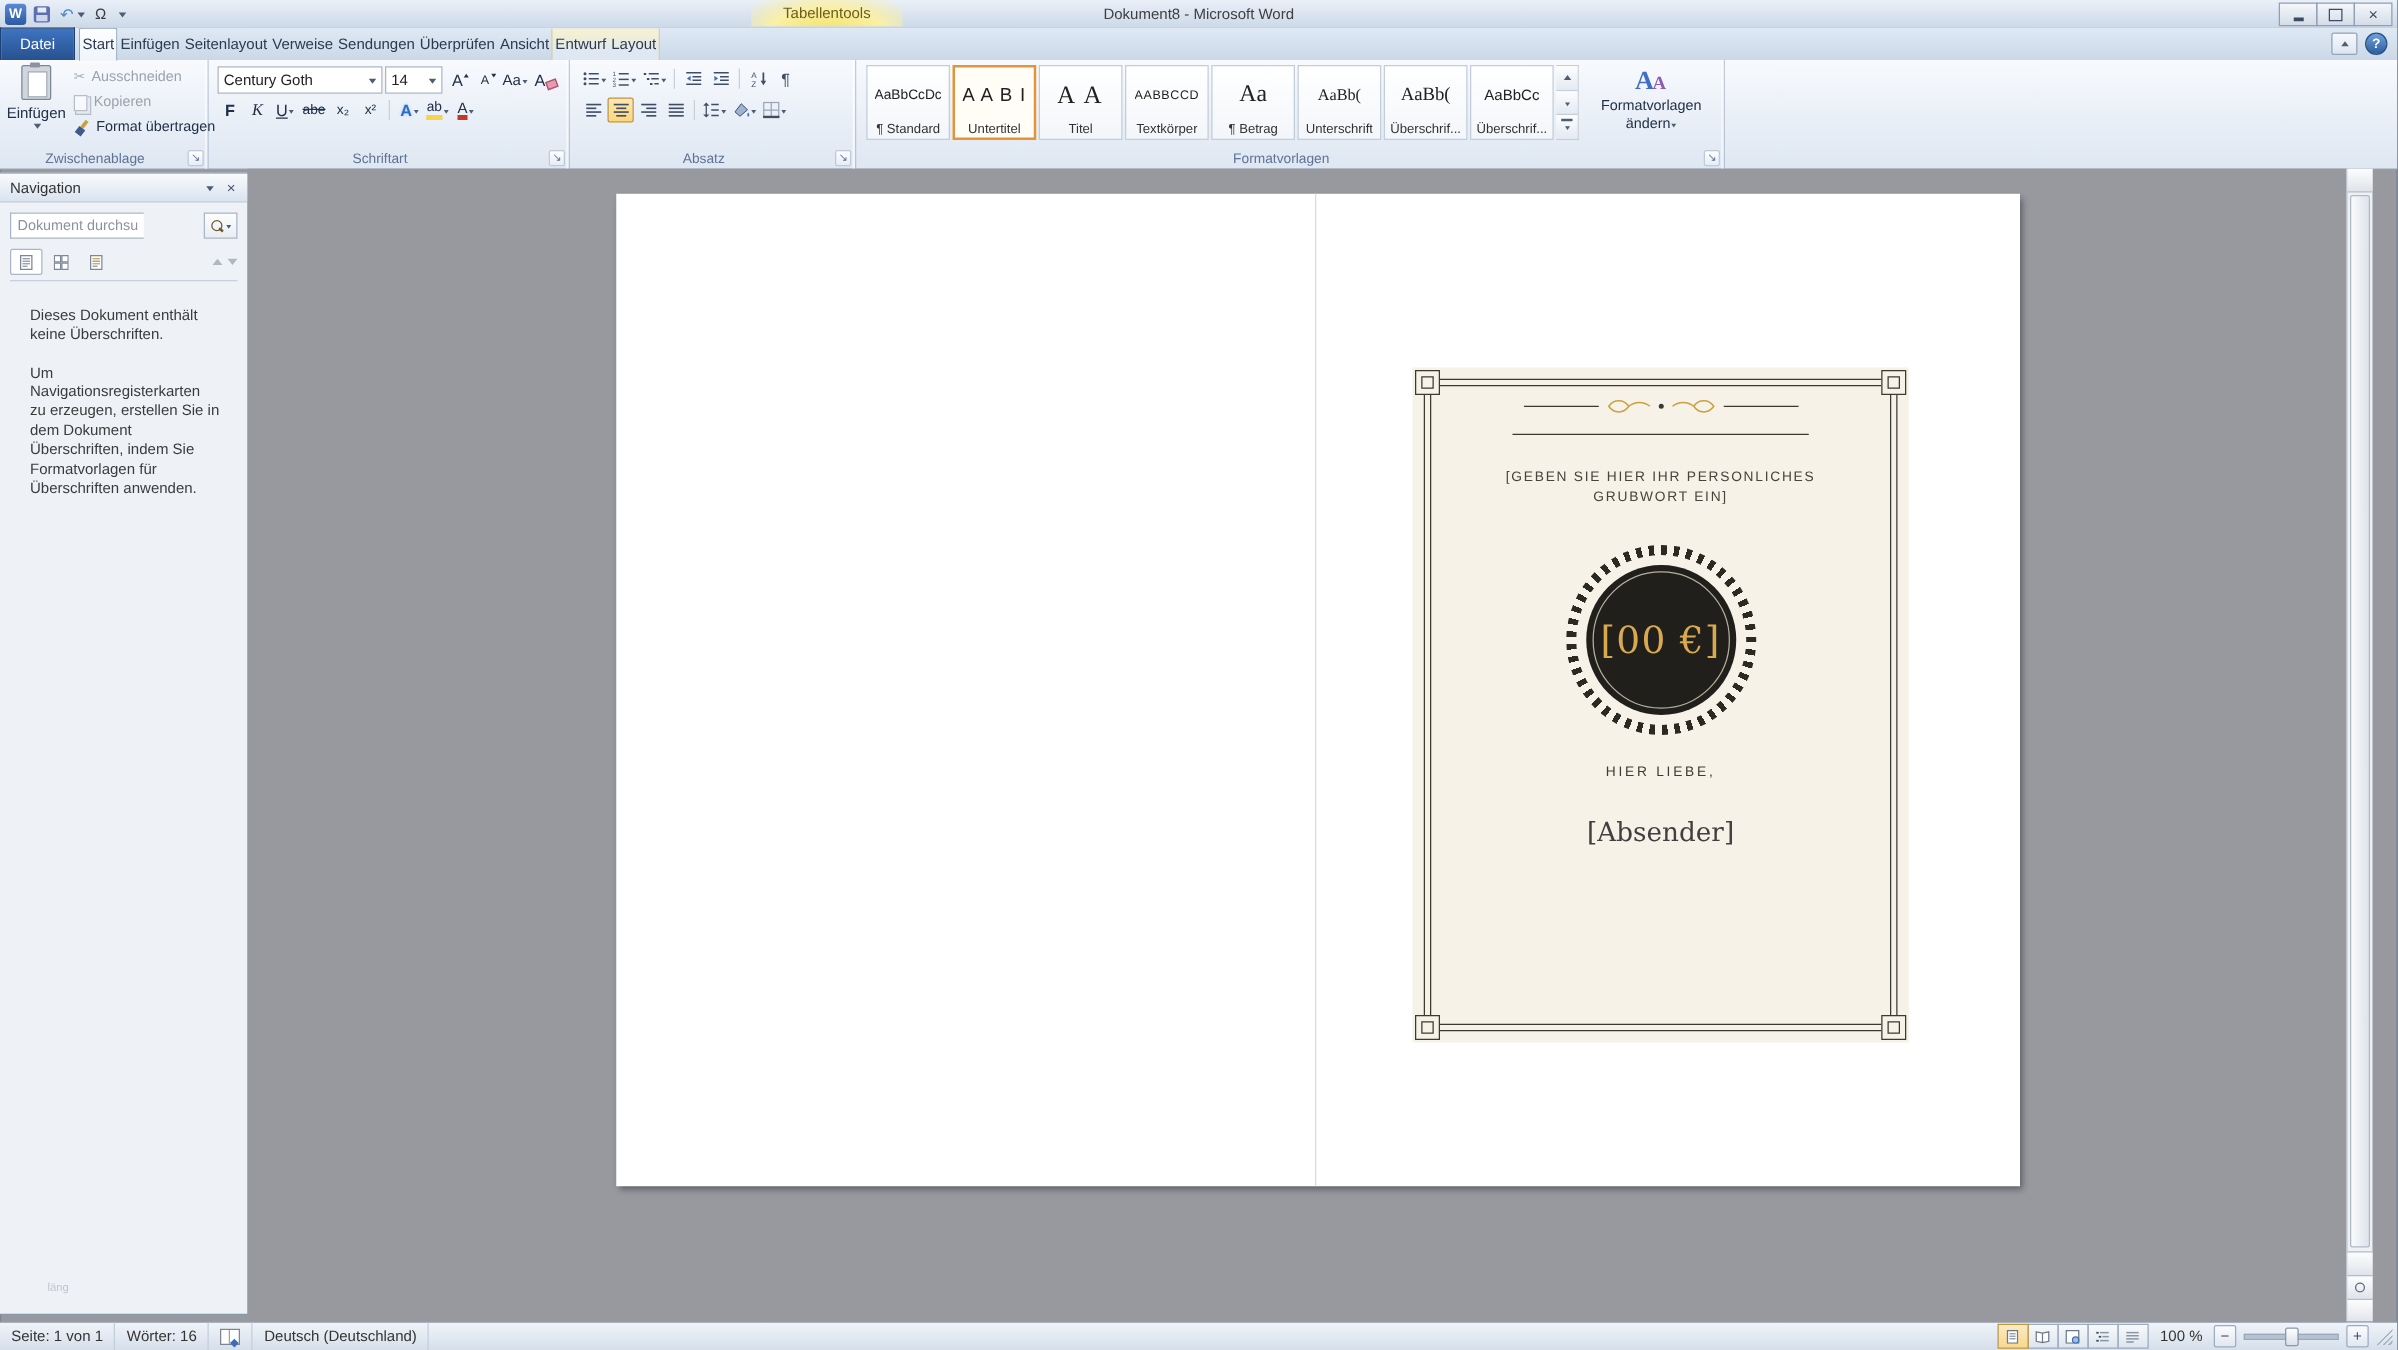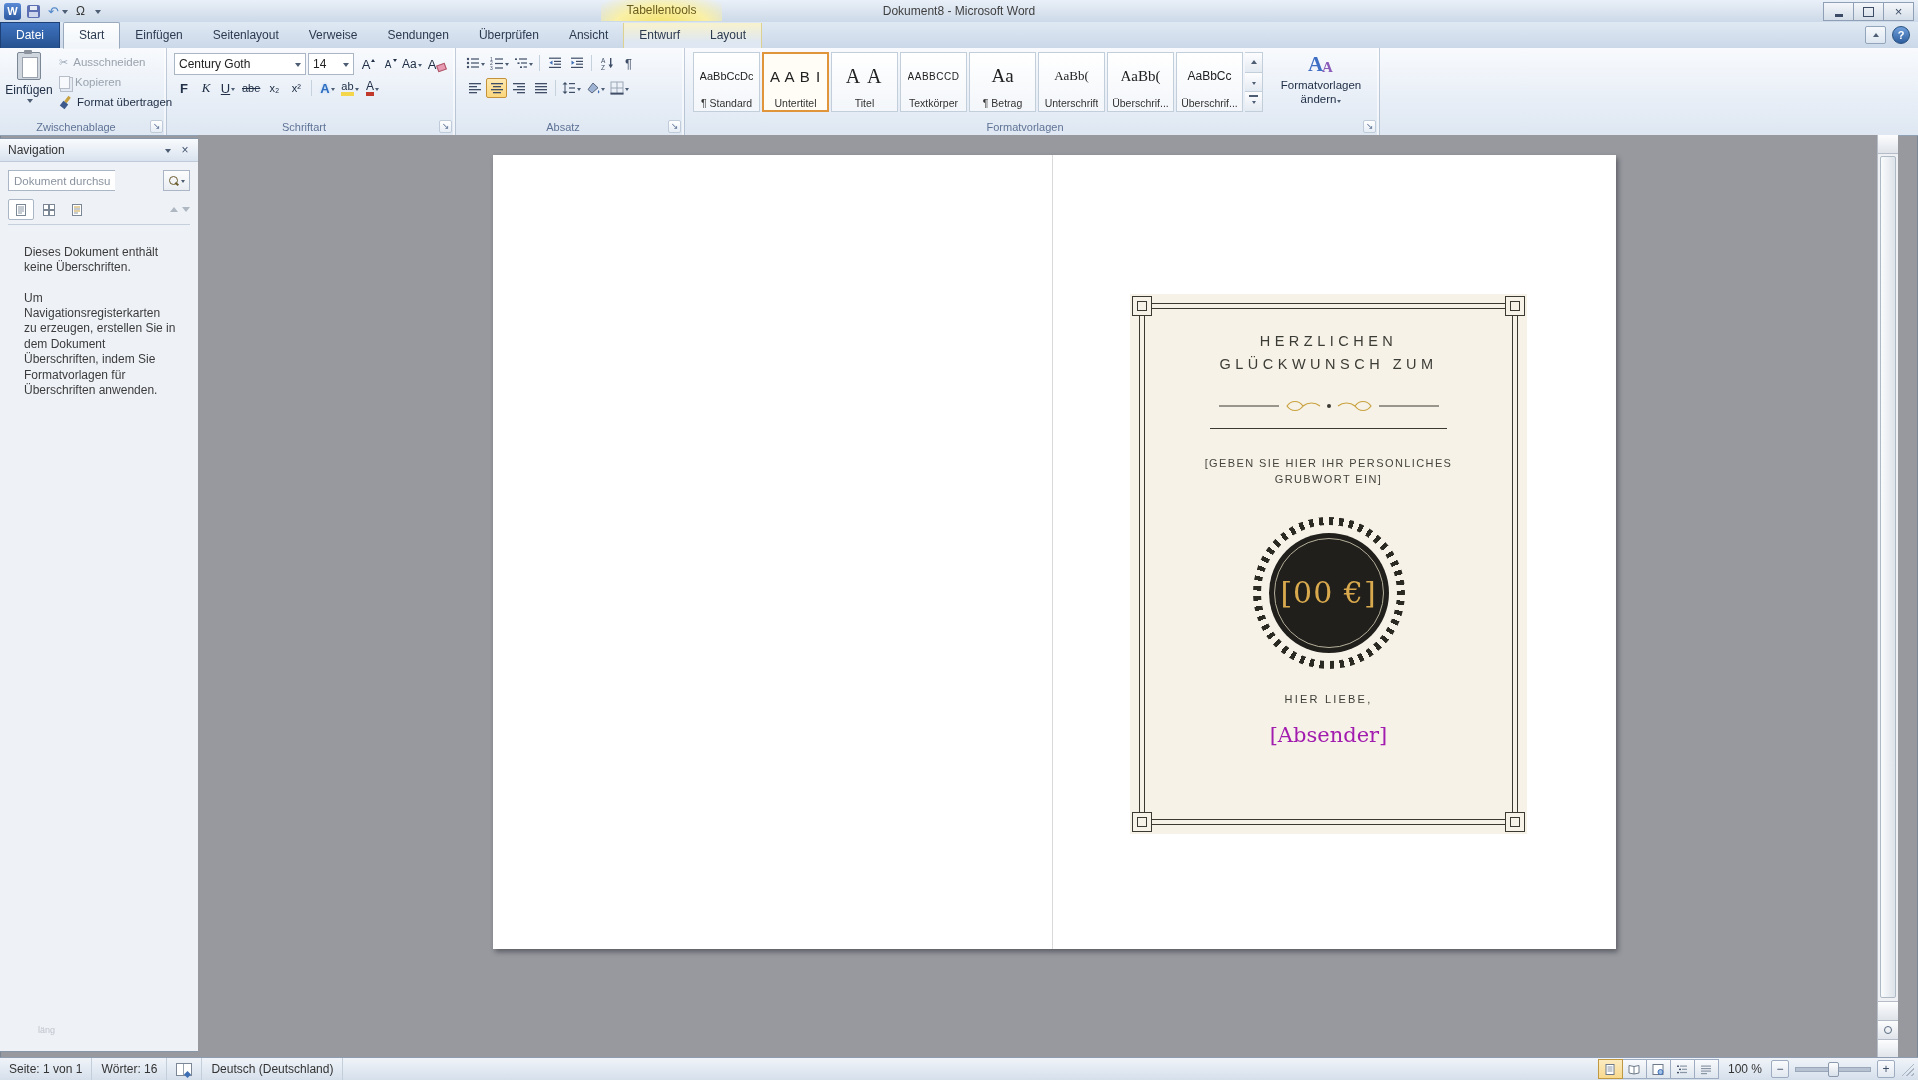--- a/index.html
+++ b/index.html
@@ -24,21 +24,21 @@
   .ctx-label{position:absolute;left:601px;top:0;width:121px;height:21px;z-index:2;text-align:center;line-height:20px;font-size:12px;color:#6a5d1f;background:radial-gradient(ellipse at 50% 130%,#f2e064 0%,#faf0a6 55%,rgba(250,240,166,0) 95%);}
   .win-controls{position:absolute;right:4px;top:2px;display:flex;z-index:3;}
   .winbtn{width:29px;height:17px;border:1px solid #8fa0b6;background:linear-gradient(#f4f7fa,#d4dde8);display:flex;align-items:center;justify-content:center;}
   .winbtn + .winbtn{margin-left:-1px;}
   .wg-min{width:8px;height:3px;background:#3c4c66;margin-top:7px;}
   .wg-max{width:9px;height:8px;border:1px solid #3c4c66;}
   .wg-close{font-size:13px;color:#3c4c66;line-height:1;}
 
   
   .tabrow{position:absolute;top:22px;left:0;right:0;height:26px;background:linear-gradient(#dfe9f4,#cbd8e8);display:flex;align-items:flex-end;}
-  .tab{padding:5px 15px 6px;color:#2c3a50;white-space:nowrap;}
+  .tab{padding:5px 2px 6px;color:#2c3a50;white-space:nowrap;}
   .tab.file{background:linear-gradient(#3f74c1,#26518f);color:#fff;padding:5px 15px 6px;margin-right:3px;border:1px solid #1d4077;border-bottom:none;}
   .tab.active{background:linear-gradient(#fdfefe,#f0f5fa);border:1px solid #9aa9bd;border-bottom:1px solid #f3f7fb;border-radius:2px 2px 0 0;margin-bottom:-1px;position:relative;z-index:2;}
   .ctx-tabs{display:flex;background:linear-gradient(#f8f2cd,#dfe8f2 75%);border-left:1px solid #ddd190;border-right:1px solid #ddd190;}
   .tabrow-right{margin-left:auto;display:flex;align-items:center;gap:6px;padding:0 8px 4px 0;}
   .minirib{width:19px;height:16px;border:1px solid #93a5bb;border-radius:2px;background:linear-gradient(#f6f9fc,#dde6f0);display:flex;align-items:center;justify-content:center;}
   .caret-up{width:0;height:0;border:3px solid transparent;border-bottom:4px solid #4d5d73;transform:translateY(-2px);}
   .help-btn{width:16px;height:16px;border-radius:50%;background:linear-gradient(#6fa0dc,#2f5e9e);color:#fff;font-weight:bold;font-size:11px;display:flex;align-items:center;justify-content:center;border:1px solid #27507f;}
 
   
   .ribbon{position:absolute;top:48px;left:0;right:0;height:87px;background:linear-gradient(#f8fafd,#e9eff7 55%,#dee7f2);border-bottom:1px solid #8fa0b4;display:flex;}
@@ -176,21 +176,21 @@
   .card-title{margin-top:6px;font-family:"DejaVu Serif","Liberation Serif",serif;font-weight:normal;font-size:40px;letter-spacing:5px;color:#2d2d28;}
   .title-rule{margin-top:14px;width:237px;border-top:1px solid #3a3a33;}
   .card-greet{margin-top:26px;font-size:11px;letter-spacing:1.4px;line-height:16px;color:#45453e;}
   .seal{position:relative;width:152px;height:152px;margin-top:19px;}
   .seal-burst{position:absolute;inset:0;border-radius:50%;background:repeating-conic-gradient(#2a2922 0deg 3.5deg,rgba(0,0,0,0) 3.5deg 8deg);}
   .seal-cover{position:absolute;inset:8px;border-radius:50%;background:#f6f2e7;}
   .seal-disc{position:absolute;inset:16px;border-radius:50%;background:#201f1b;display:flex;align-items:center;justify-content:center;}
   .seal-disc::after{content:"";position:absolute;inset:5px;border:1px solid #b5b09b;border-radius:50%;}
   .seal-amount{font-family:"DejaVu Serif","Liberation Serif",serif;font-size:30px;color:#d9a94e;letter-spacing:1px;}
   .card-close{margin-top:24px;font-size:11px;letter-spacing:2.2px;color:#3c3c36;}
-  .card-sender{margin-top:7px;font-family:"DejaVu Serif","Liberation Serif",serif;font-size:21px;color:#a21caf;}
+  .card-sender{margin-top:19px;font-family:"DejaVu Serif","Liberation Serif",serif;font-size:21px;color:#404040;}
 
   
   .vscroll{position:absolute;right:0;top:0;width:20px;height:923px;background:#eef0f3;border-left:1px solid #b5bcc7;}
   .vs-btn{width:100%;height:18px;background:linear-gradient(#fdfdfe,#dfe4ea);border-bottom:1px solid #b5bcc7;display:flex;align-items:center;justify-content:center;}
   .vs-cluster{position:absolute;bottom:0;left:0;right:0;}
   .vs-cluster .vs-btn{border-top:1px solid #b5bcc7;border-bottom:none;}
   .vs-thumb{position:absolute;left:2px;right:2px;top:21px;height:840px;background:linear-gradient(90deg,#fafbfc,#dde3ea);border:1px solid #aeb9c6;border-radius:2px;}
   .tri.s-up{border-width:3.5px;border-bottom:5px solid #5a6a80;transform:translateY(-2px);}
   .tri.s-down{border-width:3.5px;border-top:5px solid #5a6a80;transform:translateY(2px);}
   .browse-dot{width:6px;height:6px;border:1.5px solid #5a6a80;border-radius:50%;}
@@ -613,21 +613,20 @@
     <div class="page">
       <div class="fold"></div>
       <div class="card">
         <div class="frame">
           <span class="corner tl"></span>
           <span class="corner tr"></span>
           <span class="corner bl"></span>
           <span class="corner br"></span>
         </div>
         <div class="card-inner">
-          <p class="card-head"><span>HERZLICHEN</span><br><span>GLÜCKWUNSCH ZUM</span></p>
           <div class="ornament">
             <svg width="220" height="16" viewBox="0 0 220 16">
               <line x1="0" y1="8" x2="60" y2="8" stroke="#3a3a33" stroke-width="1"></line>
               <line x1="160" y1="8" x2="220" y2="8" stroke="#3a3a33" stroke-width="1"></line>
               <path d="M68,8 C72,2 80,2 84,8 C80,14 72,14 68,8 Z" fill="none" stroke="#c9a23f" stroke-width="1.2"></path>
               <path d="M84,8 C89,4 96,4 101,8" fill="none" stroke="#c9a23f" stroke-width="1.2"></path>
               <circle cx="110" cy="8" r="2" fill="#3a3a33"></circle>
               <path d="M119,8 C124,4 131,4 136,8" fill="none" stroke="#c9a23f" stroke-width="1.2"></path>
               <path d="M136,8 C140,2 148,2 152,8 C148,14 140,14 136,8 Z" fill="none" stroke="#c9a23f" stroke-width="1.2"></path>
             </svg>

